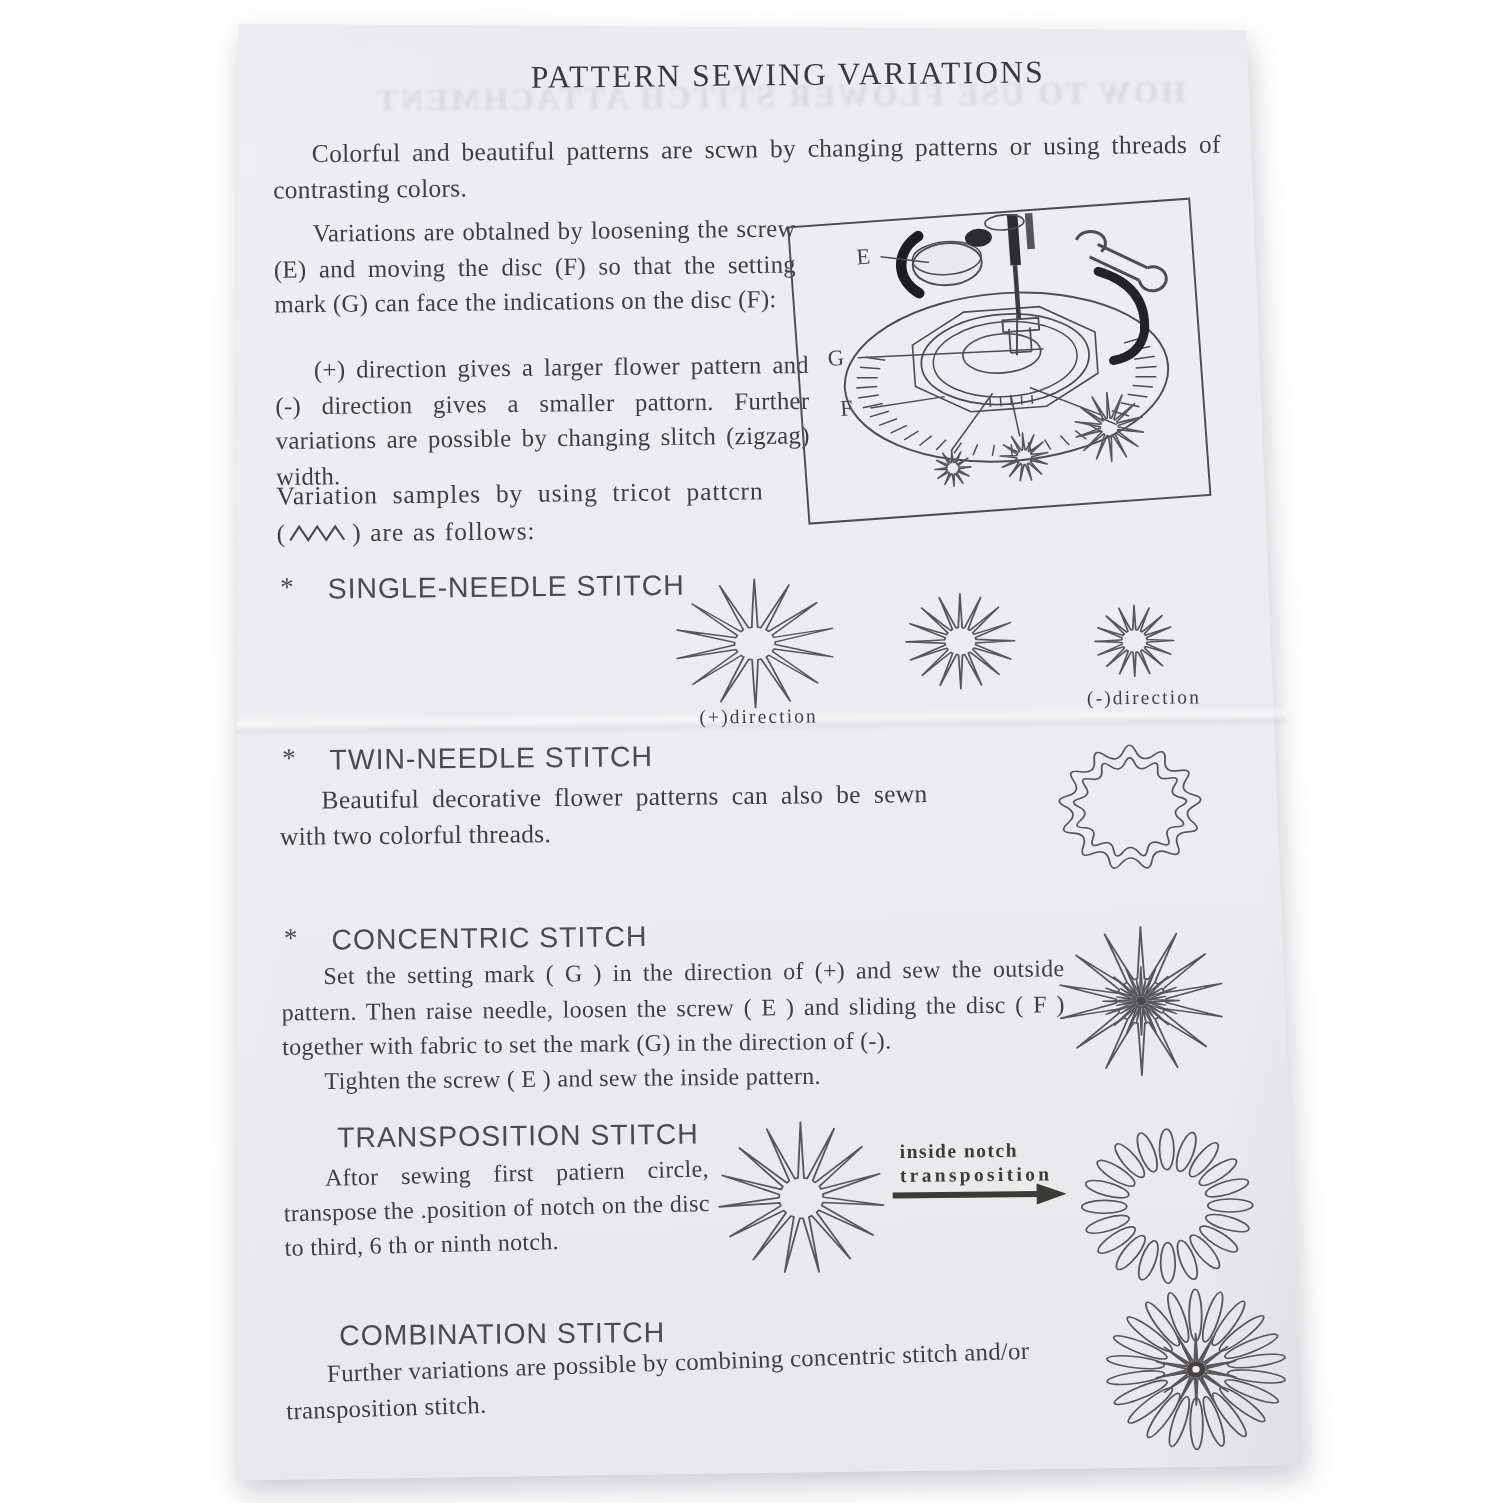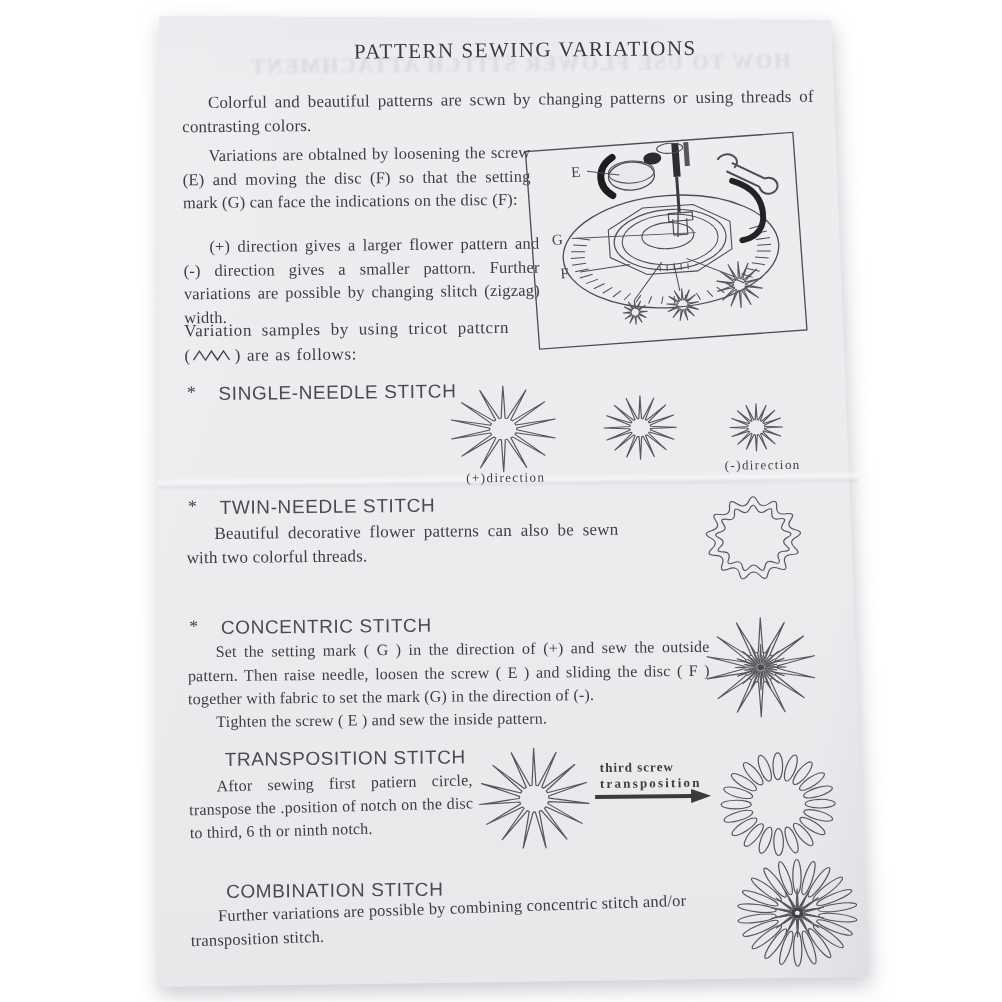--- a/index.html
+++ b/index.html
@@ -182,21 +182,21 @@
 
     <div class="abs hdr" style="left:222px;top:746px;">
       <span>TRANSPOSITION STITCH</span>
     </div>
     <p class="abs body-txt" style="left:186px;top:770px;width:284px;text-indent:28px;font-size:16px;line-height:23px;transform:rotate(-0.8deg);">Aftor sewing first patiern circle, transpose the .position of notch on the disc to third, 6 th or ninth notch.</p>
     <div class="abs flower" style="left:472px;top:745px;width:118px;height:108px;">
         <svg viewBox="0 0 120 120" preserveAspectRatio="none">
           <path d="M58.0,45.1 Q58.7,29.2 60.0,4.0 Q61.3,29.2 62.0,45.1L64.2,45.6 Q71.3,31.4 82.8,8.8 Q73.7,32.4 67.9,47.2L69.7,48.6 Q82.0,38.5 101.6,22.5 Q83.7,40.4 72.4,51.5L73.5,53.5 Q88.9,49.3 113.3,42.7 Q89.7,51.7 74.8,57.3L75.0,59.6 Q90.7,61.9 115.7,65.9 Q90.5,64.5 74.6,63.5L73.9,65.7 Q87.3,74.3 108.5,88.0 Q86.0,76.5 71.9,69.2L70.4,70.8 Q79.1,84.1 92.9,105.3 Q77.0,85.7 67.1,73.2L65.1,74.1 Q67.7,89.8 71.6,114.8 Q65.1,90.4 61.1,75.0L58.9,75.0 Q54.9,90.4 48.4,114.8 Q52.3,89.8 54.9,74.1L52.9,73.2 Q43.0,85.7 27.1,105.3 Q40.9,84.1 49.6,70.8L48.1,69.2 Q34.0,76.5 11.5,88.0 Q32.7,74.3 46.1,65.7L45.4,63.5 Q29.5,64.5 4.3,65.9 Q29.3,61.9 45.0,59.6L45.2,57.3 Q30.3,51.7 6.7,42.7 Q31.1,49.3 46.5,53.5L47.6,51.5 Q36.3,40.4 18.4,22.5 Q38.0,38.5 50.3,48.6L52.1,47.2 Q46.3,32.4 37.2,8.8 Q48.7,31.4 55.8,45.6Z" fill="none" stroke="#58555c" stroke-width="1.25" stroke-linejoin="round"></path>
         </svg>
       </div>
-    <div class="abs arrow-lbl" style="left:597px;top:761px;">third screw</div>
+    <div class="abs arrow-lbl" style="left:597px;top:761px;">inside notch</div>
     <div class="abs arrow-lbl l2" style="left:597px;top:777px;">transposition</div>
     <svg class="abs" style="left:590px;top:788px;" width="120" height="20" viewBox="0 0 120 20">
       <line x1="2" y1="10" x2="100" y2="10" stroke="#3a3a36" stroke-width="4"></line>
       <polygon points="98,3 118,10 98,17" fill="#3a3a36"></polygon>
     </svg>
     <div class="abs flower" style="left:714px;top:752px;width:122px;height:110px;">
         <svg viewBox="0 0 122 122" preserveAspectRatio="none">
           <ellipse cx="61.0" cy="19.0" rx="15.0" ry="4.8" transform="rotate(-90.0 61.0 19.0)" fill="none" stroke="#58555c" stroke-width="1.2"></ellipse>
           <ellipse cx="74.0" cy="21.1" rx="15.0" ry="4.8" transform="rotate(-72.0 74.0 21.1)" fill="none" stroke="#58555c" stroke-width="1.2"></ellipse>
           <ellipse cx="85.7" cy="27.0" rx="15.0" ry="4.8" transform="rotate(-54.0 85.7 27.0)" fill="none" stroke="#58555c" stroke-width="1.2"></ellipse>

